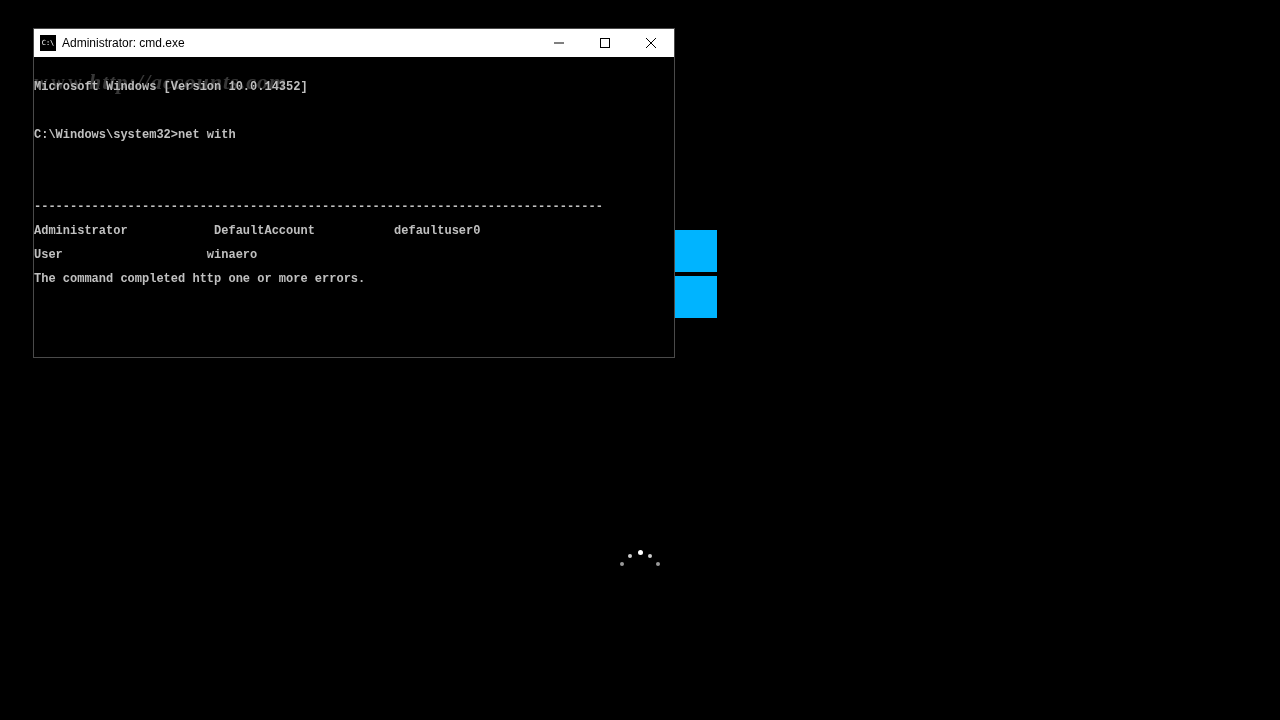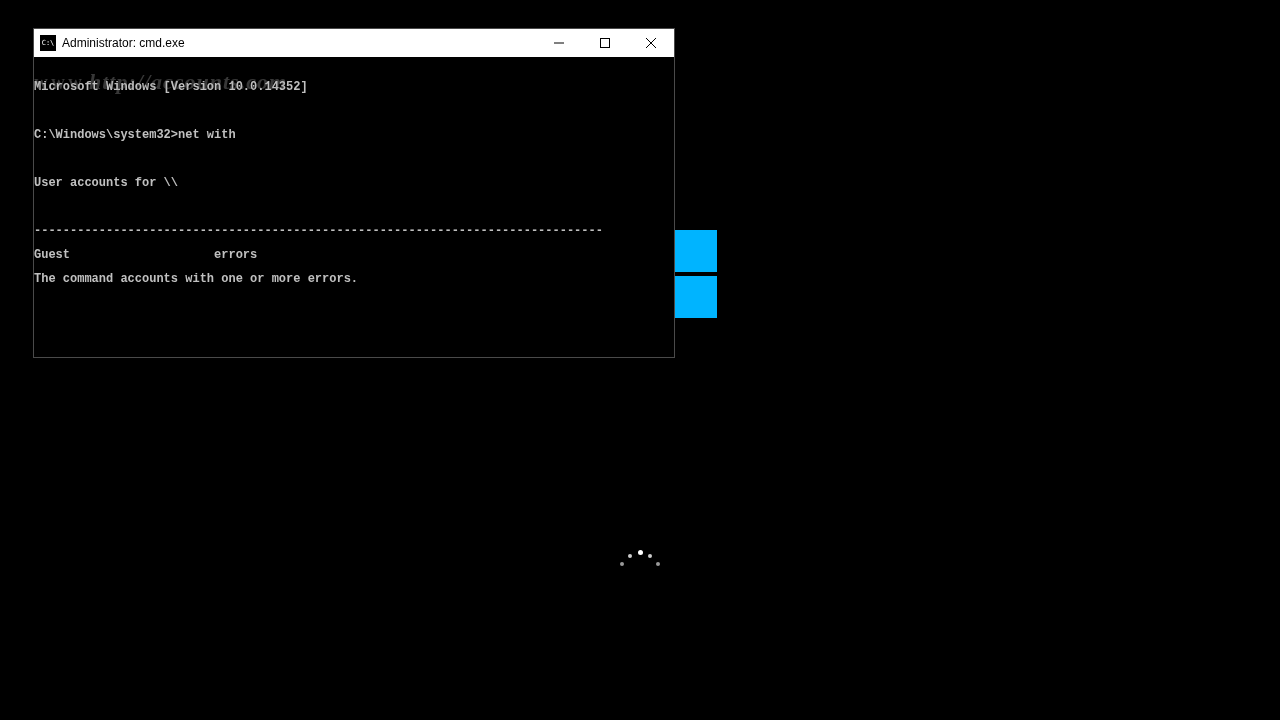--- a/index.html
+++ b/index.html
@@ -136,22 +136,22 @@
         </svg>
     </div>
   </div>
 
   <div class="console">
     <div class="watermark"><span class="www">WWW</span><span>http://accounts.com</span></div>
 <div class="line">Microsoft Windows [Version 10.0.14352]</div>
 <div class="line"></div>
 <div class="line"><span>C:\Windows\system32&gt;</span><span>net with</span></div>
 <div class="line"></div>
-<div class="line">User accounts for \\</div>
 <div class="line"></div>
 <div class="line">-------------------------------------------------------------------------------</div>
-<div class="line"><span id="r2">Guest                    errors</span></div>
-<div class="line">The command accounts with one or more errors.</div>
+<div class="line"><span id="r1">Administrator            DefaultAccount           defaultuser0</span></div>
+<div class="line"><span id="r2">User                    winaero</span></div>
+<div class="line">The command completed http one or more errors.</div>
 <div class="line"></div>
 
 
   </div>
 </div>
 
 </body></html>

